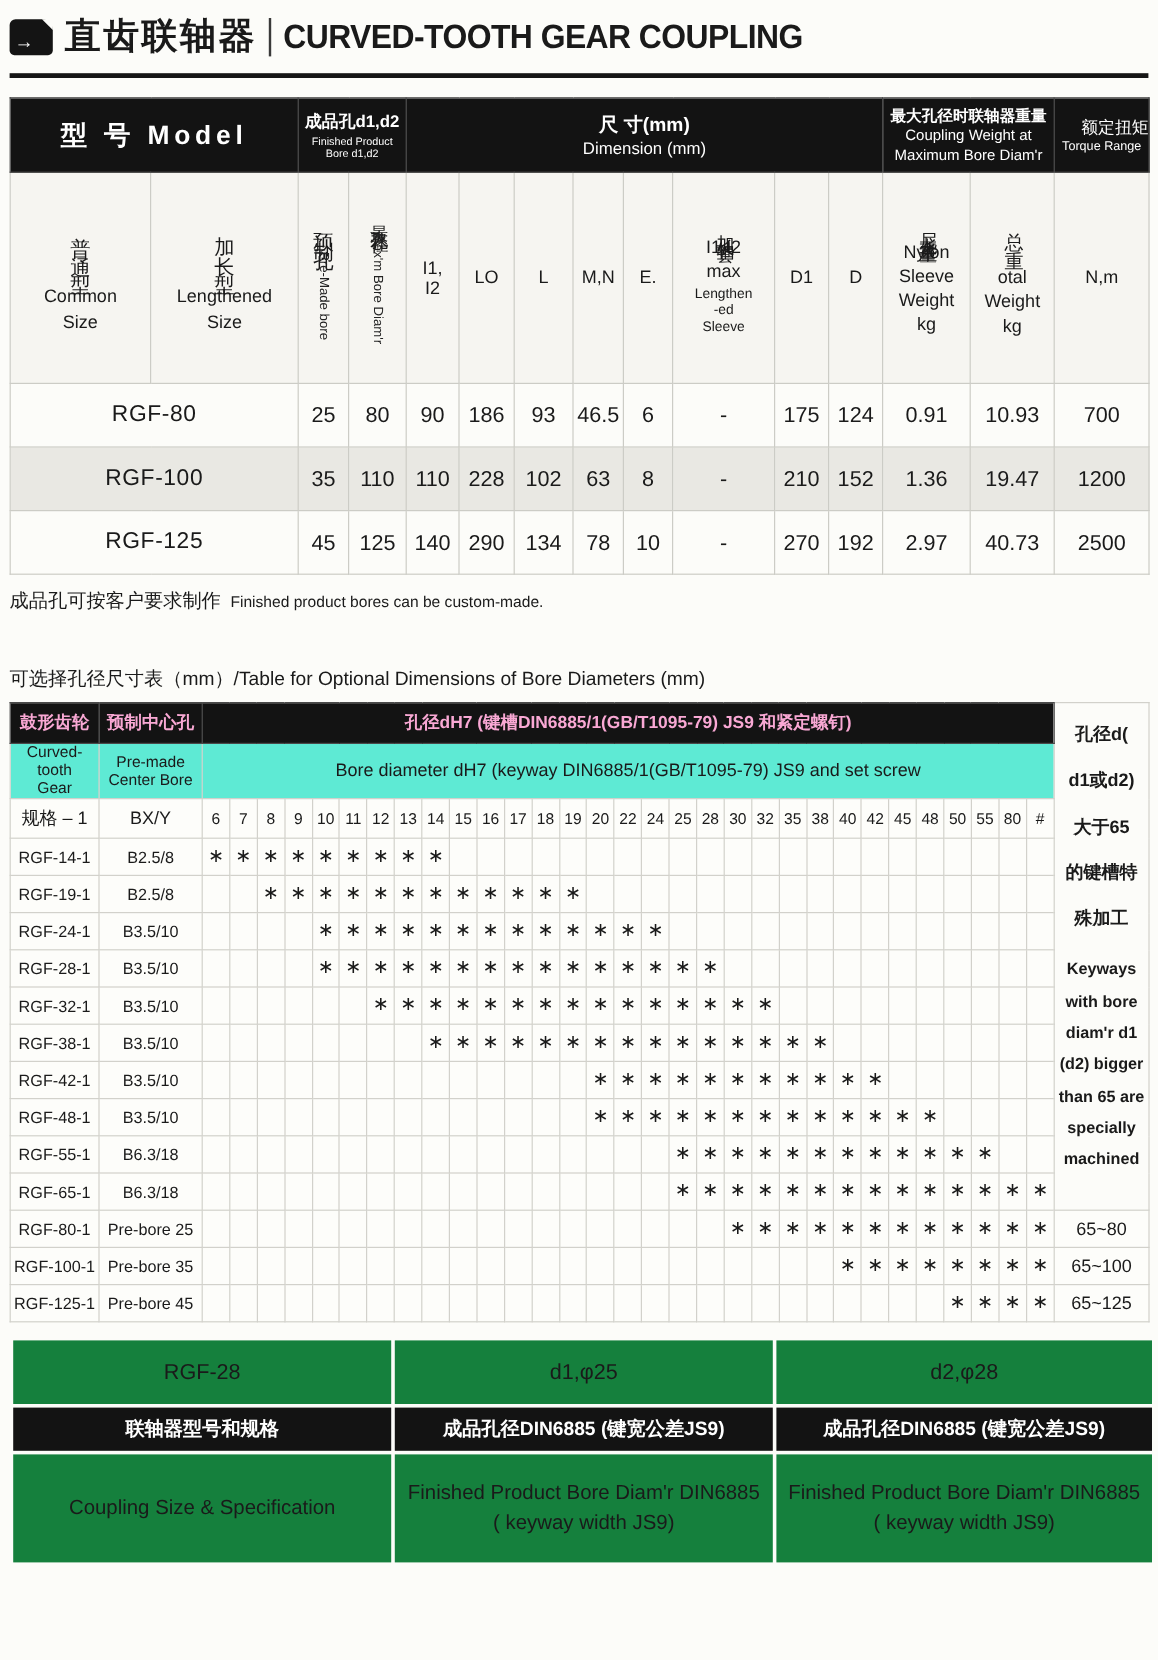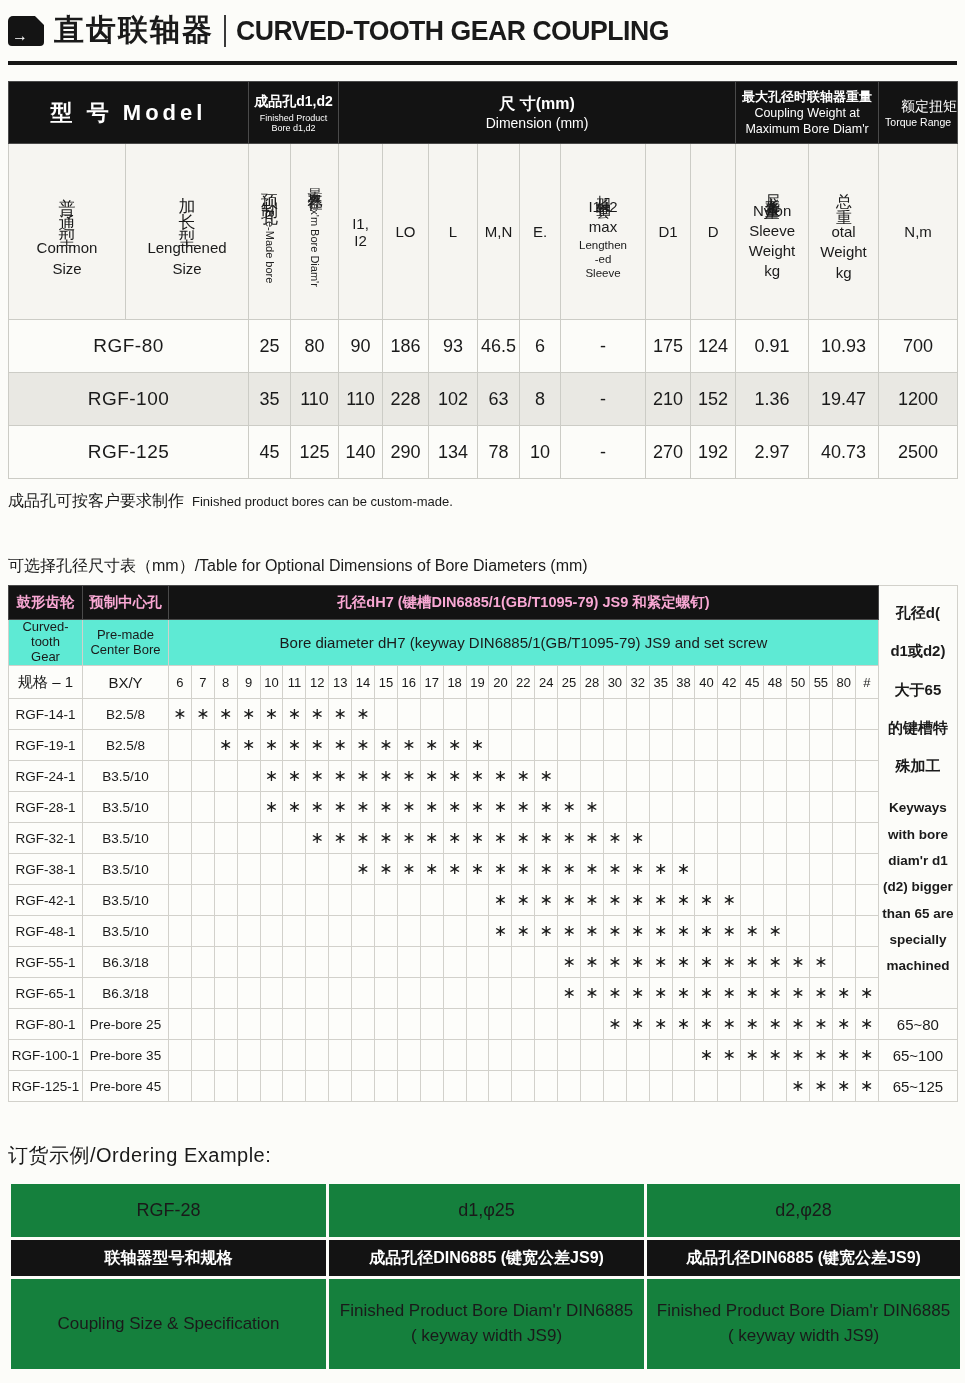--- a/index.html
+++ b/index.html
@@ -785,21 +785,20 @@
           <td class="mark"></td>
           <td class="mark">∗</td>
           <td class="mark">∗</td>
           <td class="mark">∗</td>
           <td class="mark">∗</td>
           <td class="range">65~125</td>
         </tr>
       </tbody>
   </table>
 
-  <div class="order-title">订货示例/Ordering Example:</div>
   <table class="t3">
     <colgroup>
         <col style="width:315px">
         <col style="width:315px">
         <col style="width:313px">
       </colgroup>
     <tbody>
       <tr class="r1">
         <td>RGF-28</td>
         <td>d1,φ25</td>

